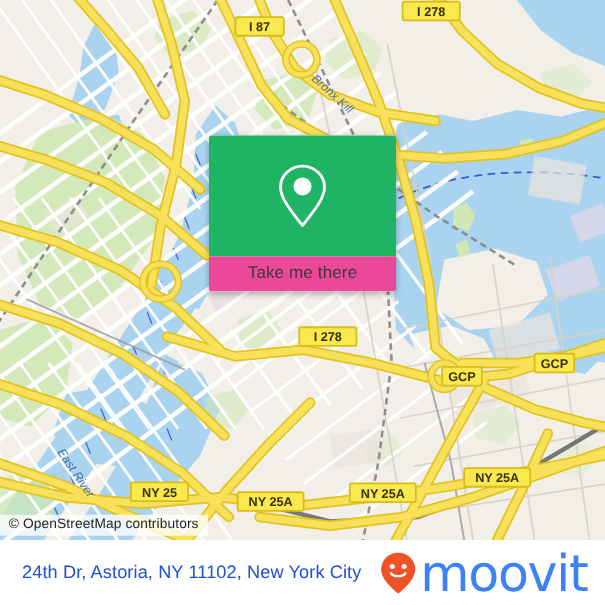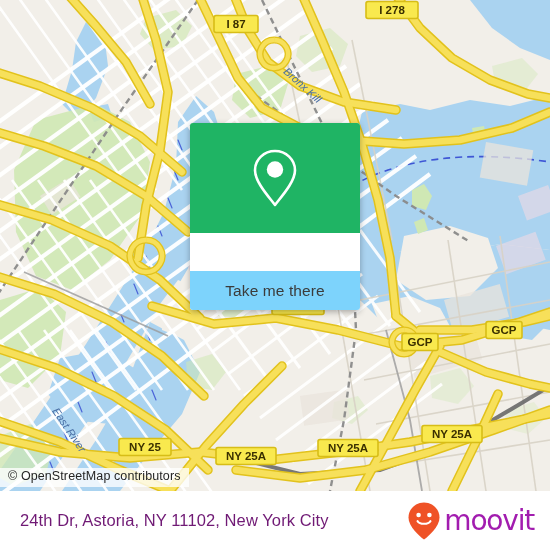--- a/index.html
+++ b/index.html
@@ -28,39 +28,39 @@
     position:absolute;left:190px;top:123px;width:170px;
     border-radius:3px;overflow:hidden;
     box-shadow:0 2px 6px rgba(0,0,0,.30);
     background:#fff;
   }
   .card-top{
     height:110px;background:#1fb464;
     display:flex;align-items:center;justify-content:center;
   }
   .card-btn{
-    height:39px;background:#7dd3fc;
+    height:32px;background:#ec4899;
     display:flex;align-items:center;justify-content:center;
-    font-size:15.5px;color:#3b3b3b;letter-spacing:.1px;margin-top:38px;
+    font-size:15.5px;color:#3b3b3b;letter-spacing:.1px;
   }
 
   
   .footer{
     position:absolute;left:0;top:491px;width:550px;height:59px;
     background:#ffffff;overflow:hidden;
   }
   .footer-inner{
     position:relative;width:100%;height:100%;
     display:flex;align-items:center;justify-content:space-between;
     padding:0 16px 0 20px;box-sizing:border-box;
   }
-  .addr{font-size:16.5px;color:#701a75;letter-spacing:.1px;white-space:nowrap;}
+  .addr{font-size:16.5px;color:#1d4ed8;letter-spacing:.1px;white-space:nowrap;}
   .brand{display:flex;align-items:center;gap:3px;}
   .brand-word{
-    font-size:28px;line-height:1;color:#a21caf;
+    font-size:46px;line-height:1;color:#3b82f6;
     letter-spacing:-1.2px;font-family:"DejaVu Sans", sans-serif;font-weight:400;
   }
 </style>
 </head>
 <body>
 
 <div class="screen">
 
   <div class="map">
     <svg id="map-svg" width="550" height="491" viewBox="0 0 550 491" xmlns="http://www.w3.org/2000/svg">

